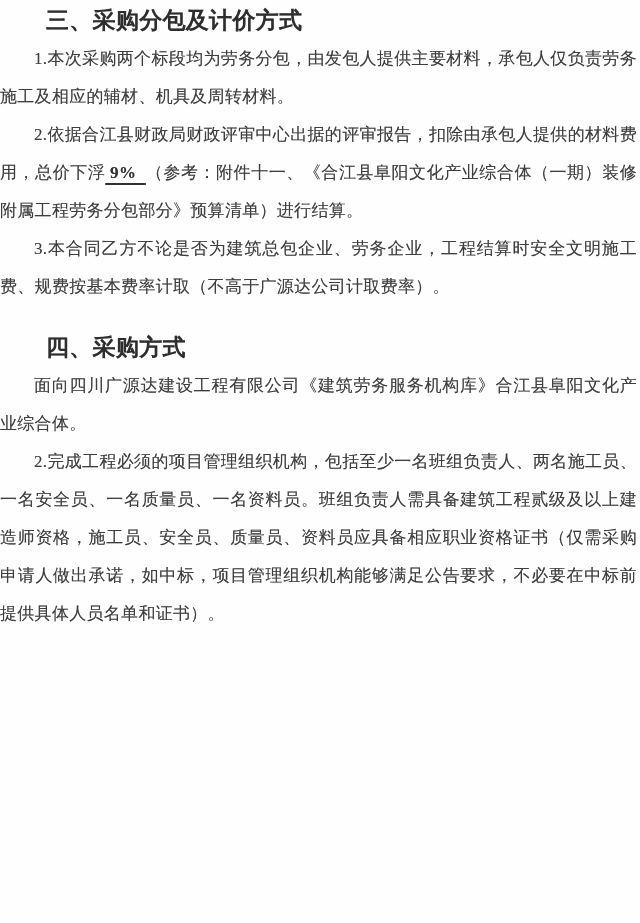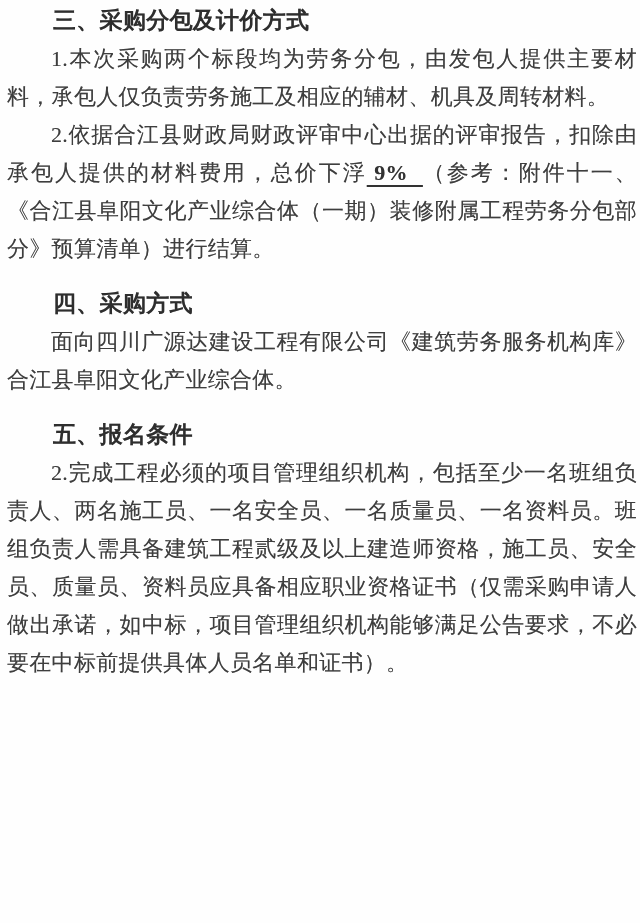--- a/index.html
+++ b/index.html
@@ -10,37 +10,37 @@
   .page {
     position: relative;
     width: 640px;
     height: 923px;
     margin: 0 auto;
     background: #fefefe;
     overflow: hidden;
     font-family: "Liberation Serif", "DejaVu Serif", serif;
     color: #3e3e3e;
     box-sizing: border-box;
-    padding: 2px 3px 0 7px;
+    padding: 2px 3px 0 0;
     text-shadow: 0 0 0.5px rgba(60,60,60,0.45);
   }
   .doc-body p {
     margin: 0;
-    font-size: 22px;
+    font-size: 17px;
     line-height: 38px;
     text-align: justify;
     text-indent: 2em;
     letter-spacing: 0.3px;
     word-break: break-all;
   }
   .doc-body p.heading {
     font-weight: 700;
     font-size: 23px;
     color: #2e2e2e;
-    margin-top: 17px;
+    margin-top: 23px;
     text-align: left;
     text-indent: 2em;
   }
   .doc-body p.heading:first-child {
     margin-top: 0;
   }
   .doc-body p.bold,
   .doc-body span.bold {
     font-weight: 700;
     color: #323232;
@@ -52,18 +52,18 @@
   }
 </style>
 </head>
 <body>
 
 <div class="page">
   <div class="doc-body">
       <p class="heading"><span class="">三、采购分包及计价方式</span></p>
       <p class="para"><span class="">1.本次采购两个标段均为劳务分包，由发包人提供主要材料，承包人仅负责劳务施工及相应的辅材、机具及周转材料。</span></p>
       <p class="para"><span class="">2.依据合江县财政局财政评审中心出据的评审报告，扣除由承包人提供的材料费用，总价下浮</span><span class="bold underline">&nbsp;9%&nbsp;&nbsp;</span><span class="">（参考：附件十一、《合江县阜阳文化产业综合体（一期）装修附属工程劳务分包部分》预算清单）进行结算。</span></p>
+      <p class="para"><span class="">3.本合同乙方不论是否为建筑总包企业、劳务企业，工程结算时安全文明施工费、规费按基本费率计取（不高于广源达公司计取费率）。</span></p>
       <p class="heading"><span class="">四、采购方式</span></p>
       <p class="para"><span class="">面向四川广源达建设工程有限公司《建筑劳务服务机构库》合江县阜阳文化产业综合体。</span></p>
-      <p class="heading"><span class="">五、报名条件</span></p>
       <p class="para"><span class="">2.完成工程必须的项目管理组织机构，包括至少一名班组负责人、两名施工员、一名安全员、一名质量员、一名资料员。班组负责人需具备建筑工程贰级及以上建造师资格，施工员、安全员、质量员、资料员应具备相应职业资格证书（仅需采购申请人做出承诺，如中标，项目管理组织机构能够满足公告要求，不必要在中标前提供具体人员名单和证书）。</span></p>
     </div>
 </div>
 
 </body></html>

